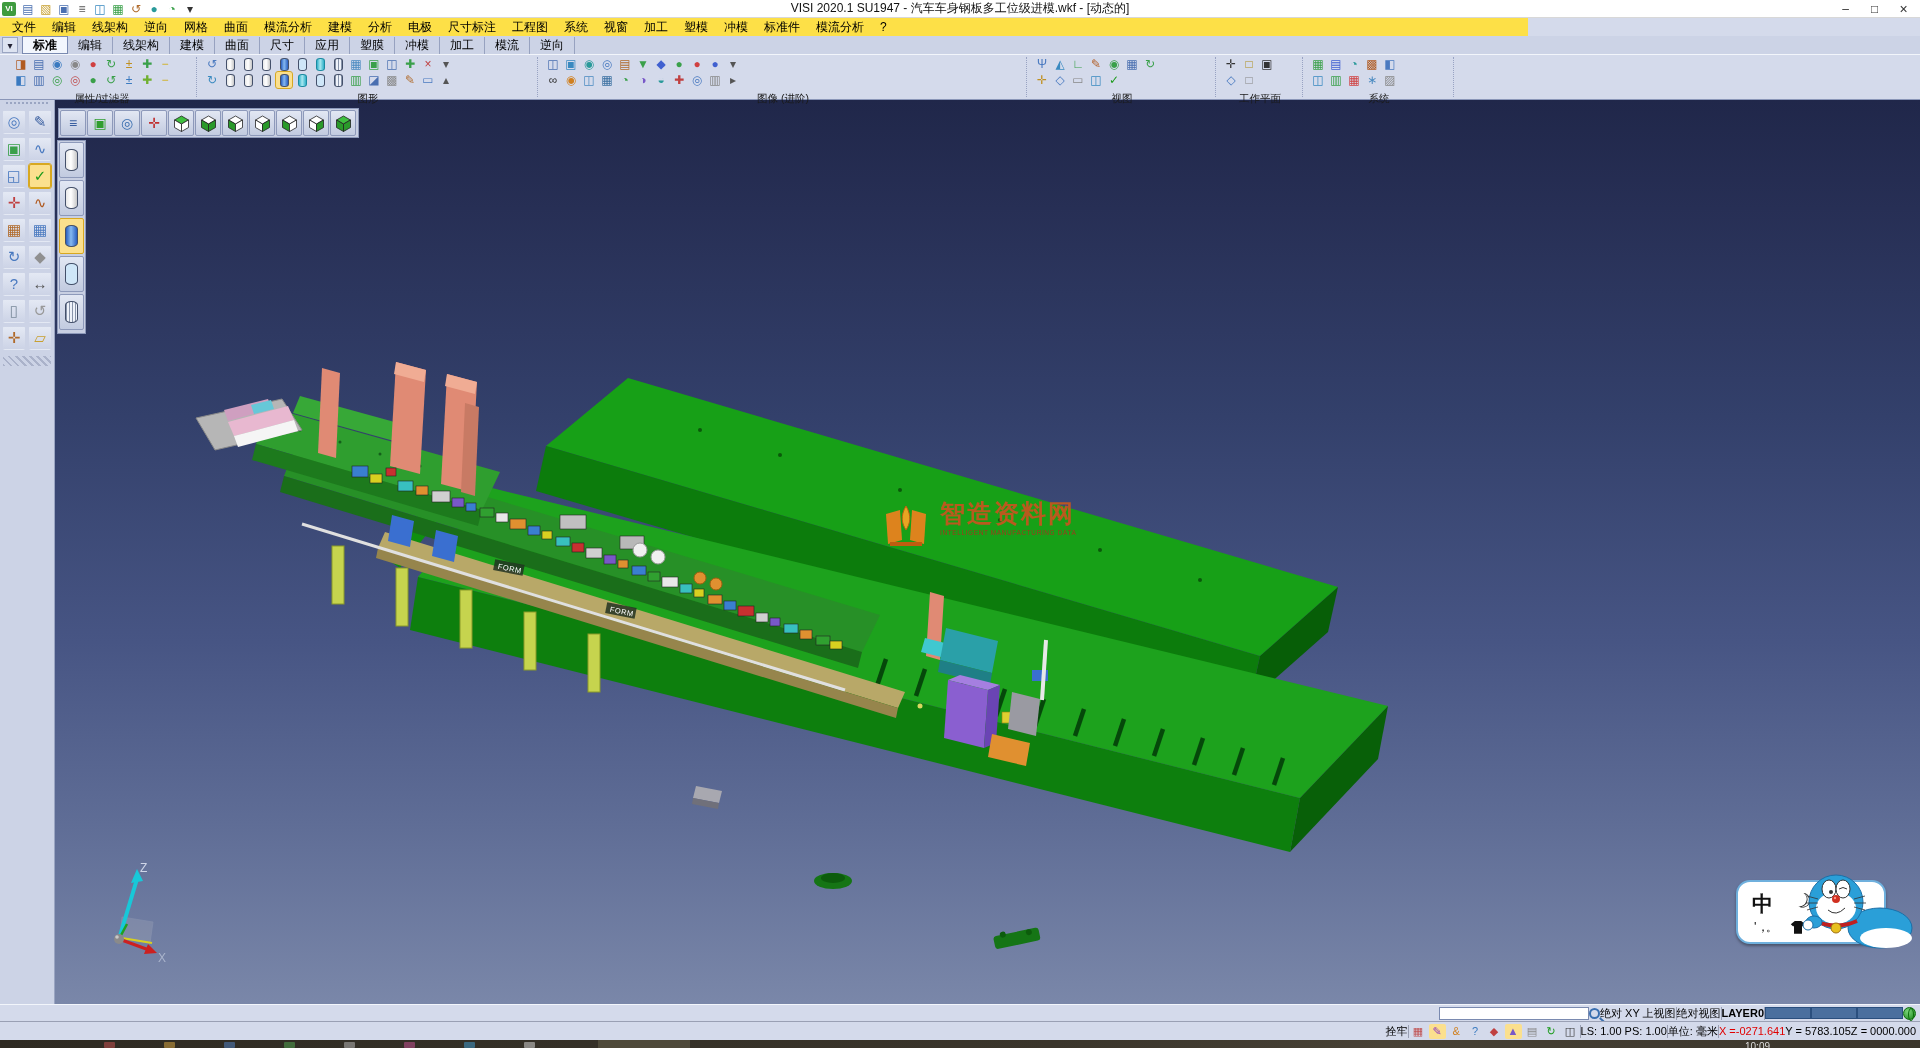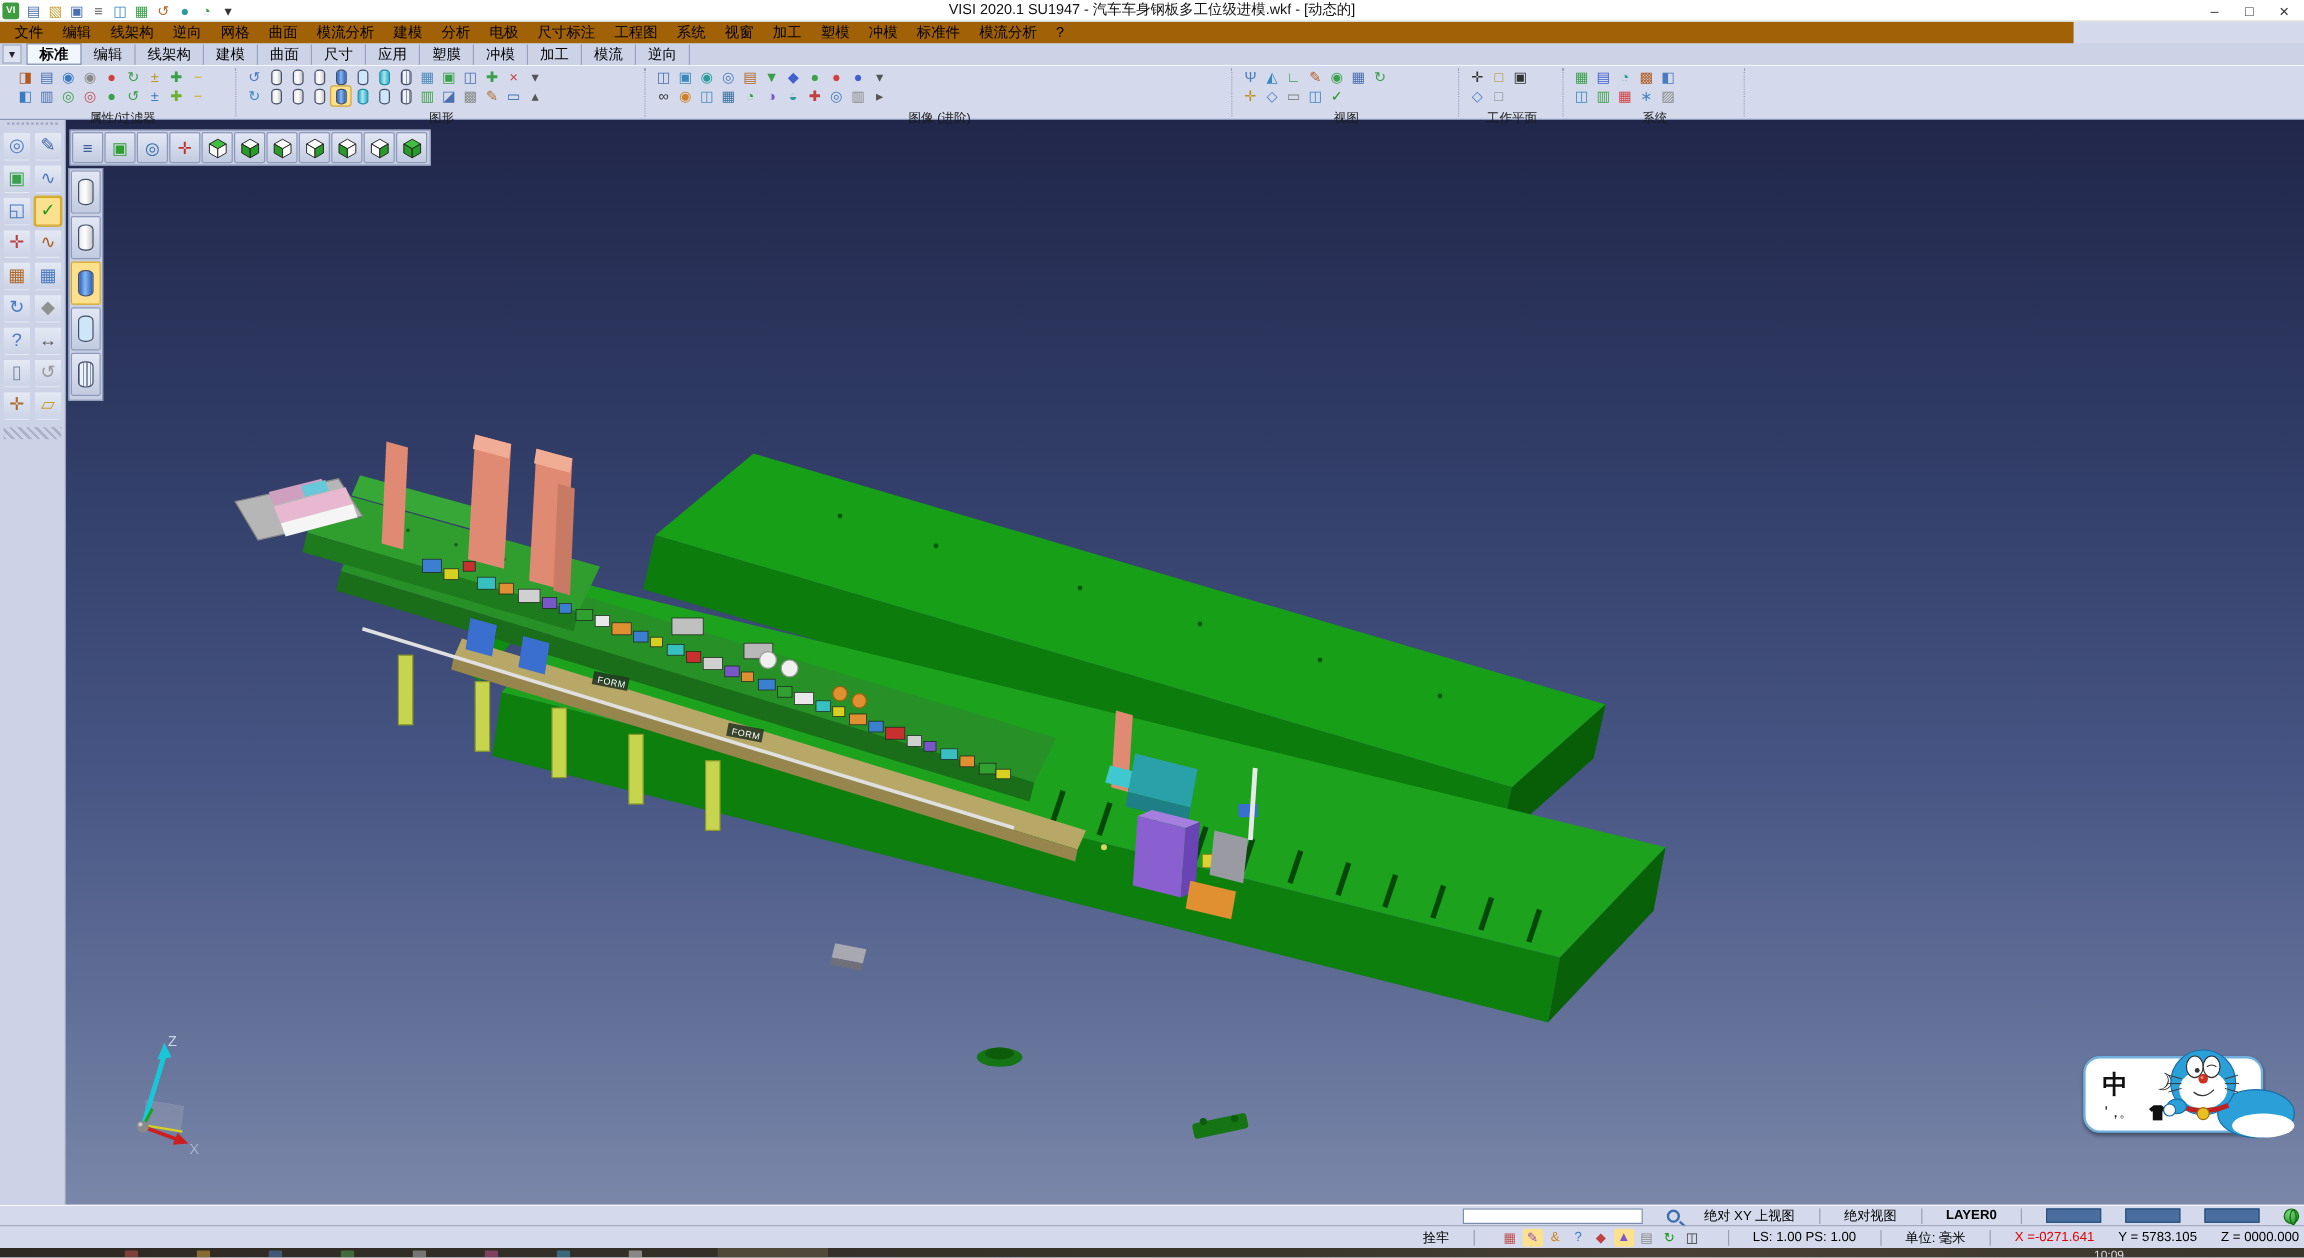--- a/index.html
+++ b/index.html
@@ -9,21 +9,21 @@
   .titlebar{position:absolute;left:0;top:0;width:1920px;height:18px;background:#ffffff;
     border-bottom:1px solid #d8d8d8;display:flex;align-items:center;padding:0 2px;z-index:50}
   .appbadge{width:14px;height:14px;background:#3f9b3f;color:#fff;font-size:8px;font-weight:bold;
     display:flex;align-items:center;justify-content:center;border-radius:2px;margin-right:3px}
   .wintitle{position:absolute;left:0;right:0;text-align:center;font-size:12px;color:#111;pointer-events:none}
   .winctrls{margin-left:auto;display:flex;z-index:2}
   .winbtn{width:29px;height:17px;display:flex;align-items:center;justify-content:center;
     font-size:12px;color:#333;cursor:default}
   .winbtn.close{font-size:14px}
   
-  .menubar{position:absolute;left:0;top:18px;width:1728px;height:18px;background:#a16207;
+  .menubar{position:absolute;left:0;top:18px;width:1528px;height:18px;background:#fde047;
     display:flex;align-items:center;padding-left:4px;z-index:49}
   .mitem{font-size:12px;color:#000;padding:1px 8px;white-space:nowrap;cursor:default}
   
   .tabbar{position:absolute;left:0;top:36px;width:1920px;height:18px;background:#ccd3e6;
     display:flex;align-items:flex-end;padding-left:2px;z-index:48}
   .tabdrop{width:16px;height:16px;font-size:10px;color:#223;display:flex;align-items:center;
     justify-content:center;border:1px solid #9aa5c2;background:#dde3f1;margin:0 4px 1px 0}
   .tab{font-size:12px;color:#000;padding:1px 10px;border-right:1px solid #97a2c0;height:17px;
     display:flex;align-items:center;cursor:default}
   .tab.active{background:#f2f6fd;border:1px solid #7a8ab0;font-weight:bold;height:18px}
@@ -84,21 +84,21 @@
   .ime-punct2{position:absolute;left:28px;top:38px;font-size:11px;color:#111}
   .ime-shirt{position:absolute;left:52px;top:38px}
   .ime-dot{position:absolute;left:136px;top:26px;width:13px;height:13px;background:#cc2020;border-radius:50%}
   .dora{position:absolute;left:62px;top:-6px}
   
   .status1{position:absolute;left:0;top:1004px;width:1920px;height:17px;background:#d4daeb;
     border-top:1px solid #f2f5fb;display:flex;align-items:center;z-index:40}
   .statusdiv{position:absolute;left:0;top:1021px;width:1920px;height:1px;background:#9aa0b4;z-index:40}
   .status2{position:absolute;left:0;top:1022px;width:1920px;height:18px;background:#d4daeb;
     display:flex;align-items:center;z-index:40}
-  .sright{margin-left:auto;display:flex;align-items:center;gap:20px;padding-right:4px}
+  .sright{margin-left:auto;display:flex;align-items:center;gap:0;padding-right:4px}
   .sfield{width:150px;height:13px;background:#fff;border:1px solid #7a8ab0;font-size:10px;padding:0 3px;outline:none}
   .mag{position:relative;width:11px;height:11px;border:2px solid #3a6fb0;border-radius:50%}
   .mag::after{content:"";position:absolute;left:8px;top:9px;width:6px;height:2px;background:#3a6fb0;transform:rotate(40deg)}
   .stext{font-size:11px;color:#000;white-space:nowrap}
   .stext.bold{font-weight:bold}
   .vsep{width:1px;height:13px;background:#9aa0b4}
   .indbox{width:46px;height:12px;background:#4a6f9e;border:1px solid #2a4f7e}
   .globe{width:13px;height:13px;border-radius:50%;border:1px solid #0c6c0c;
     background:radial-gradient(circle at 35% 30%,#7ad47a,#1d8a1d);position:relative}
   .globe::after{content:"";position:absolute;left:4px;top:0;width:4px;height:11px;border:1px solid #0c6c0c;border-radius:50%}
@@ -516,20 +516,32 @@
         <line x1="119" y1="839" x2="149" y2="850" stroke="#cc2020" stroke-width="3"></line>
         <polygon points="157,853 144,854 148,844" fill="#cc2020"></polygon>
         <line x1="119" y1="839" x2="127" y2="824" stroke="#20a020" stroke-width="2.5"></line>
         <circle cx="119" cy="839" r="5" fill="#8a8a8a"></circle>
           <circle cx="117" cy="837" r="1.8" fill="#c8c8c8"></circle>
         <text x="140" y="772" font-size="12" fill="#cfd6e8">Z</text>
         <text x="158" y="862" font-size="12" fill="#aab4cc">X</text>
       </g>
     </svg>
 
+    <div class="watermark">
+      <svg width="52" height="52" viewBox="0 0 52 52">
+        <path d="M6,14 L20,10 L22,40 L8,44 Z" fill="#e8821e"></path>
+        <path d="M46,14 L32,10 L30,40 L44,44 Z" fill="#e8821e"></path>
+        <path d="M26,6 C20,16 22,24 26,30 C30,24 32,16 26,6 Z" fill="#f5a623" stroke="#c85a10"></path>
+        <rect x="10" y="42" width="32" height="4" fill="#c85a10"></rect>
+      </svg>
+      <div class="wm-text">
+        <div class="wm-title">智造资料网</div>
+        <div class="wm-sub">INTELLIGENT MANUFACTURING DATA</div>
+      </div>
+    </div>
 
     <div class="ime">
       <div class="imebox">
         <div class="ime-lang">中</div>
         <div class="ime-moon">☾</div>
         <div class="ime-punct1">'，</div>
         <div class="ime-punct2">。</div>
         <div class="ime-shirt">
           <svg width="16" height="14" viewBox="0 0 20 17">
               <path d="M6,1 h8 l5,4 -3,3 -1,-1 v10 h-10 v-10 l-1,1 -3,-3 Z" fill="#111"></path>

